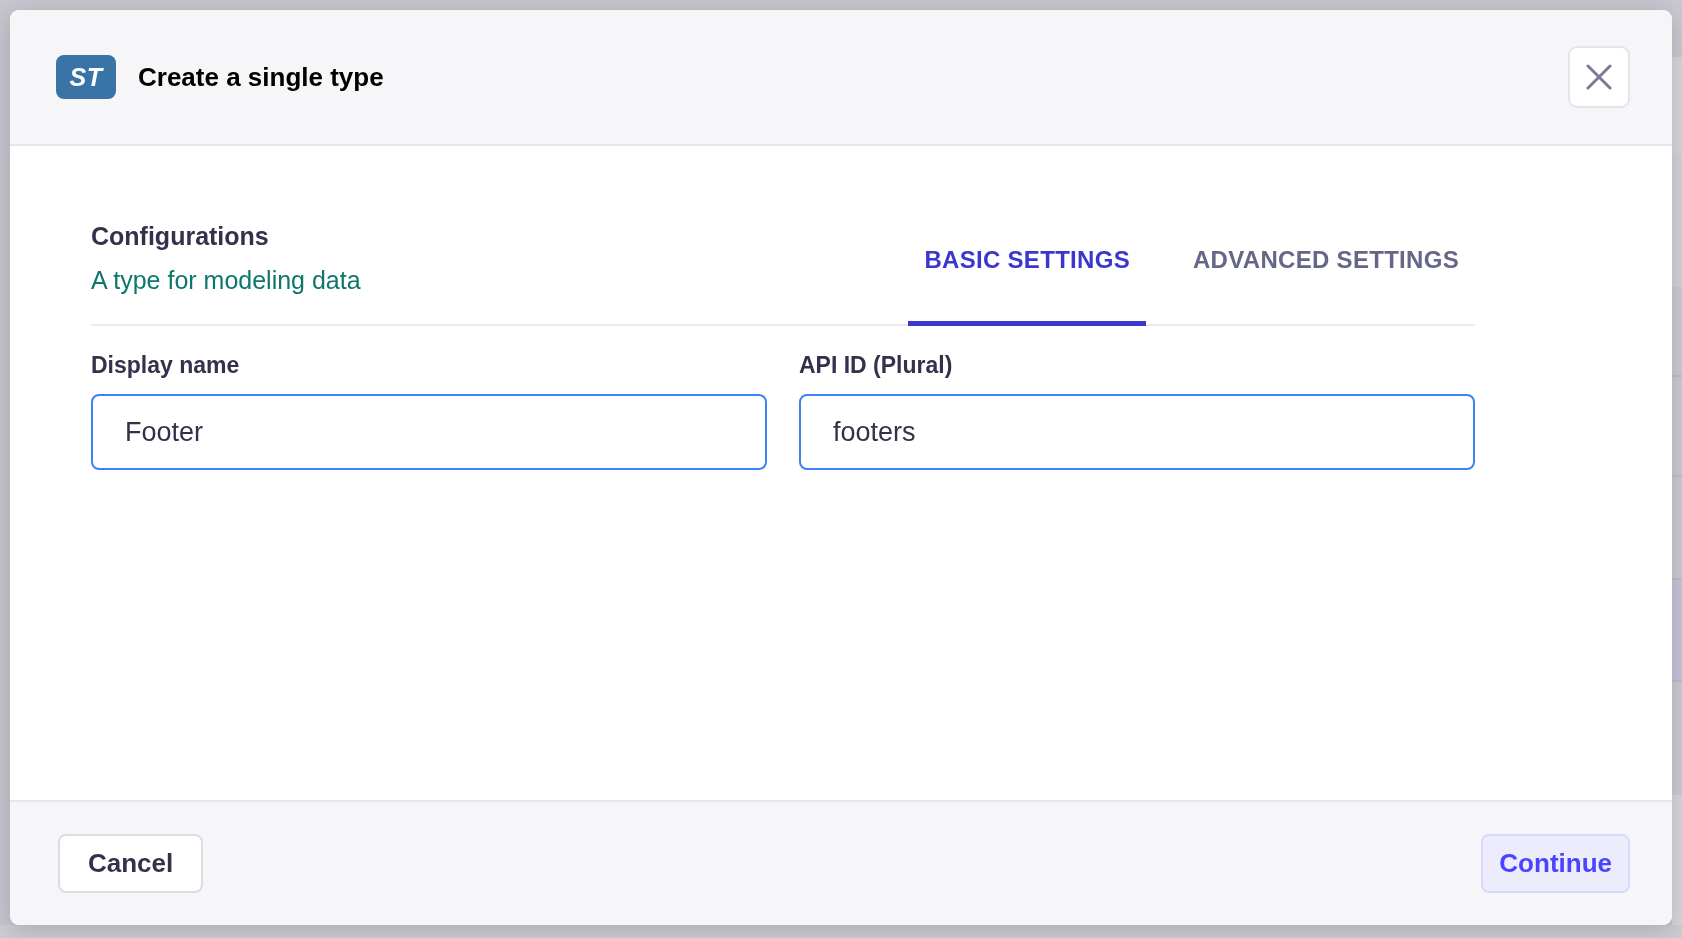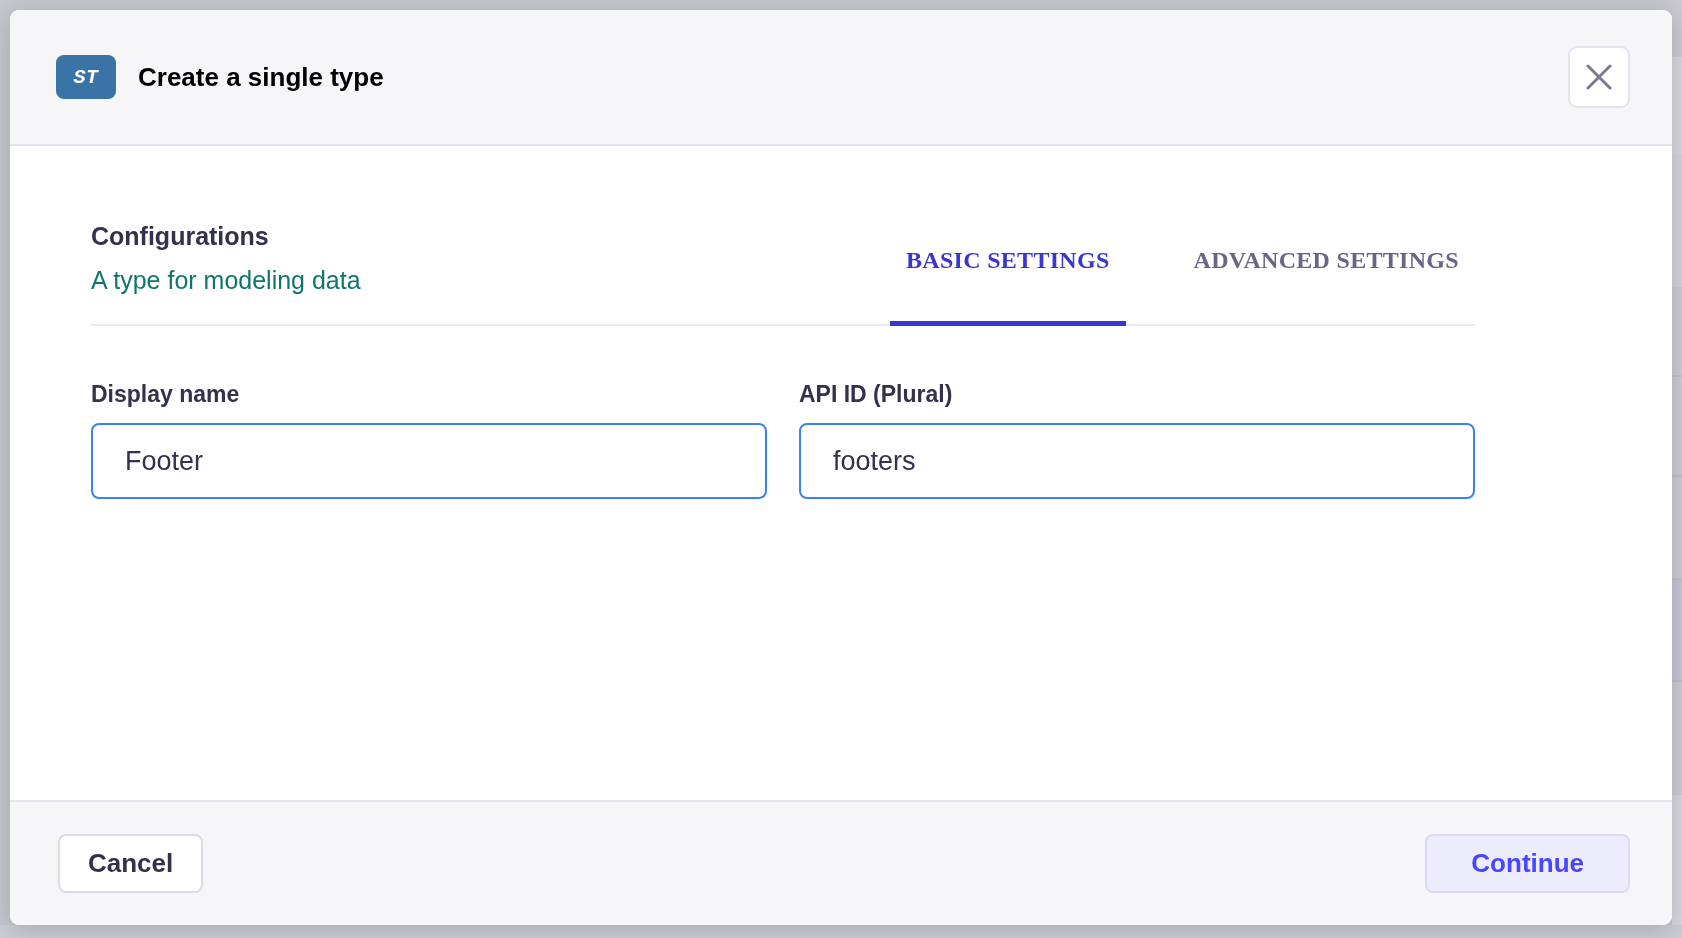--- a/index.html
+++ b/index.html
@@ -38,24 +38,23 @@
     height:136px; flex:0 0 136px;
     background:#f6f6f9;
     border-bottom:2px solid #e5e5ef;
     display:flex; align-items:center; justify-content:space-between;
     padding:0 42px 0 46px;
   }
   .header-left { display:flex; align-items:center; }
   .badge {
     width:60px; height:44px; border-radius:8px;
     background:#3a74a6; color:#ffffff;
-    font-style:italic; font-weight:bold; font-size:20px;
+    font-style:italic; font-weight:bold; font-size:25px;
     display:flex; align-items:center; justify-content:center;
     letter-spacing:0.5px;
-    font-family:Liberation Mono, monospace;
   }
   .modal-title { margin-left:22px; font-size:26px; font-weight:bold; color:#000000; }
   .close-btn {
     width:62px; height:62px;
     background:#ffffff; border:2px solid #e4e4ee; border-radius:9px;
     display:flex; align-items:center; justify-content:center;
     cursor:pointer;
   }
 
   
@@ -63,35 +62,35 @@
 
   .section-head {
     margin-top:70px;
     display:flex; justify-content:space-between; align-items:flex-end;
     border-bottom:2px solid #eaeaef;
   }
   .section-titles { padding-bottom:28px; }
   .section-title { font-size:25px; font-weight:bold; color:#32324d; line-height:40px; }
   .section-subtitle { margin-top:8px; font-size:25px; color:#0f766e; line-height:32px; }
 
-  .tabs { display:flex; gap:52px;font-family:Liberation Serif, serif; }
+  .tabs { display:flex; gap:31px; }
   .tab {
     background:none; border:none; cursor:pointer;
     font-family:inherit; font-size:24px; font-weight:bold; letter-spacing:0.3px;
     color:#666687; padding:0 16px 50px; position:relative;
   }
   .tab.active { color:#3b36ce; }
   .tab.active::after {
     content:""; position:absolute; left:0; right:0; bottom:-2px;
     height:5px; background:#3b36ce;
   }
 
   
   .form-grid {
-    margin-top:55px;
+    margin-top:26px;
     display:grid;
     grid-template-columns:1fr 1fr;
     column-gap:32px;
     row-gap:46px;
   }
   .field-label {
     display:block; font-size:23px; font-weight:bold; color:#32324d;
     margin-bottom:15px;
   }
   .text-input {
@@ -117,21 +116,21 @@
     height:59px; border-radius:8px; cursor:pointer;
     font-family:inherit; font-size:26px; font-weight:bold;
     display:flex; align-items:center; justify-content:center;
   }
   .btn-cancel {
     background:#ffffff; border:2px solid #dcdce4; color:#32324d;
     padding:0 28px;
   }
   .btn-continue {
     background:#ececfd; border:2px solid #d9d8ff; color:#4945ff;
-    padding:0 44px;
+    padding:0 16px;
   }
 </style>
 </head>
 <body>
 
 <div class="backdrop-right">
   <div class="br-band br-b1"></div>
   <div class="br-band br-b2"></div>
   <div class="br-band br-b3"></div>
   <div class="br-band br-sel"></div>

